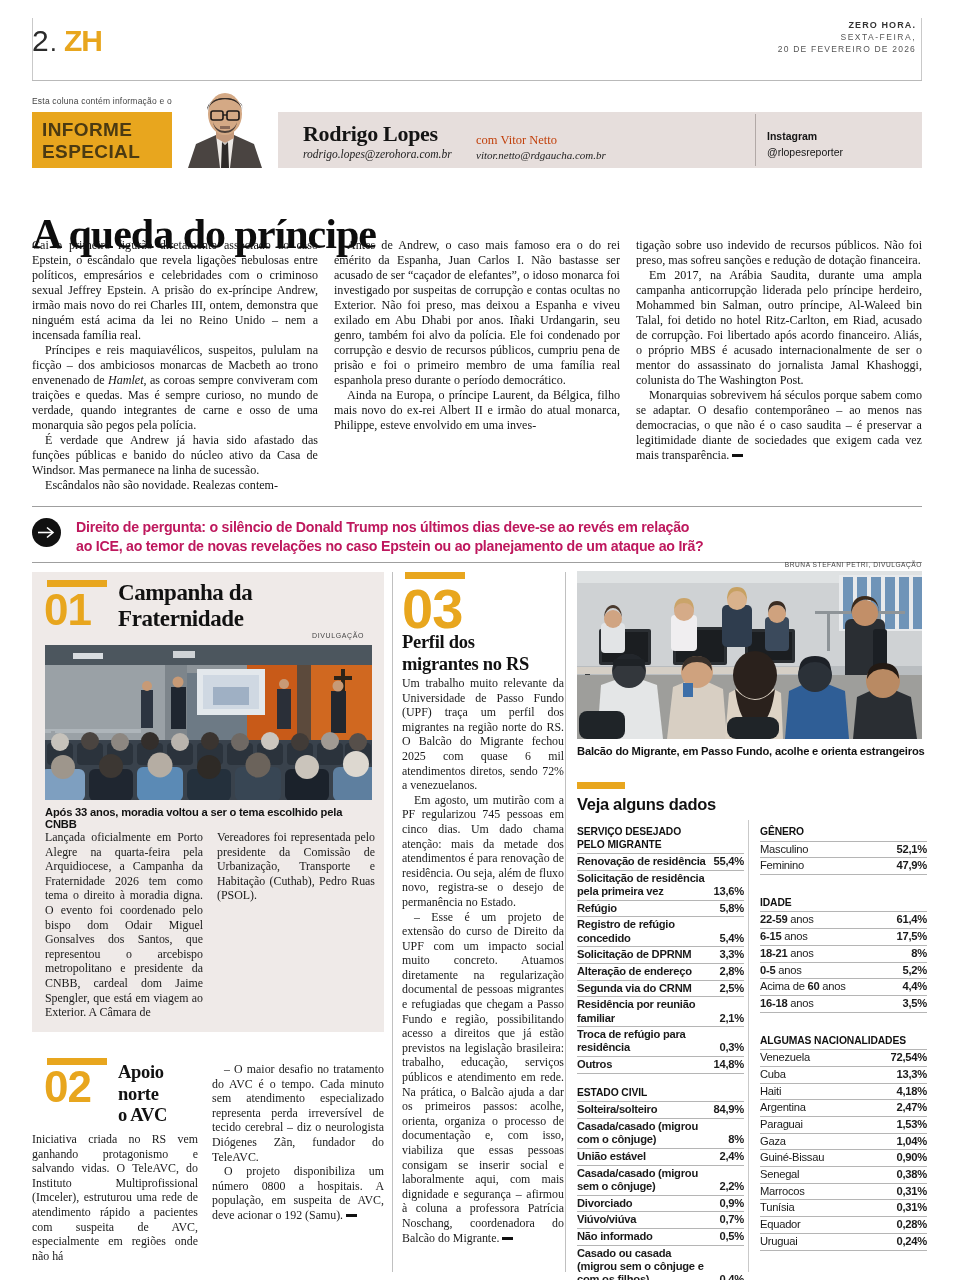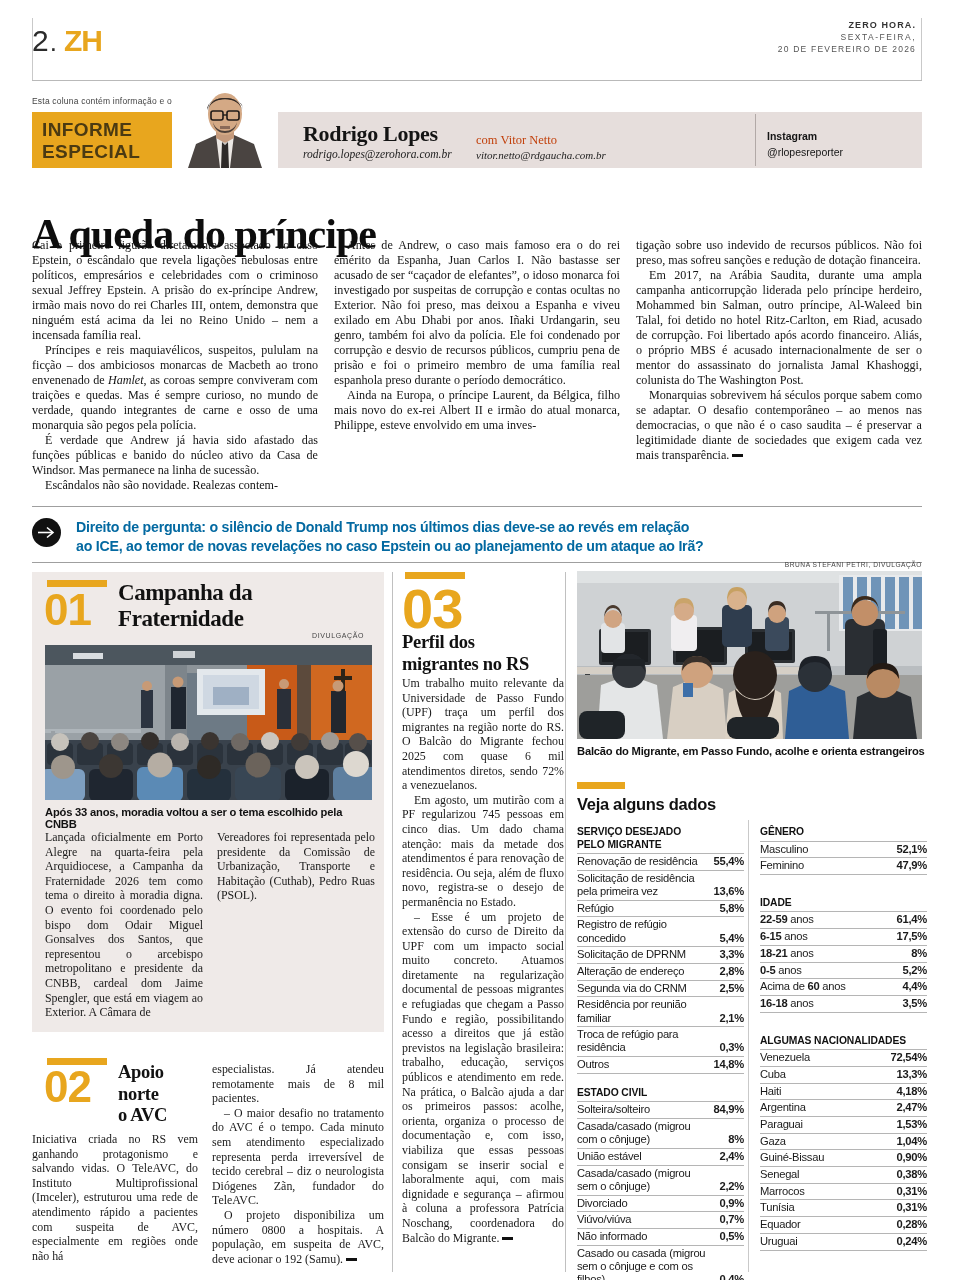--- a/index.html
+++ b/index.html
@@ -62,21 +62,21 @@
            vertical-align:middle;margin-left:3px;margin-bottom:1px;}
 
   
   .qrule-a{position:absolute;left:32px;top:506px;width:890px;height:1px;background:#9f9f9f;}
   .qrule-b{position:absolute;left:32px;top:562px;width:890px;height:1px;background:#9f9f9f;}
   .qcircle{position:absolute;left:32px;top:518px;width:29px;height:29px;border-radius:50%;
            background:#111;}
   .qcircle svg{position:absolute;left:6px;top:7px;}
   .qtext{position:absolute;left:76px;top:518px;width:840px;
          font-family:"Liberation Sans",sans-serif;font-weight:bold;font-size:14.2px;
-         line-height:19px;color:#0369a1;letter-spacing:-.25px;}
+         line-height:19px;color:#be185d;letter-spacing:-.25px;}
 
   
   .s01{position:absolute;left:32px;top:572px;width:352px;height:460px;background:#EFEAE8;}
   .s01bar{position:absolute;left:47px;top:580px;width:60px;height:7px;background:#E8A61E;}
   .s01num{position:absolute;left:44px;top:585px;font-family:"Liberation Sans",sans-serif;
        font-weight:bold;font-size:44px;color:#E8A61E;letter-spacing:-1px;}
   .s01title{position:absolute;left:118px;top:580px;font-family:"Liberation Serif",serif;
        font-weight:bold;font-size:23px;line-height:26px;color:#111;letter-spacing:-.4px;}
   .cred01{position:absolute;left:0;top:0;right:8px;text-align:right;
        font-family:"Liberation Sans",sans-serif;font-size:7px;letter-spacing:.6px;color:#444;}
@@ -134,21 +134,21 @@
   .dcolB{position:absolute;left:760px;top:826px;width:167px;}
   .dhead{font-family:"Liberation Sans",sans-serif;font-weight:bold;font-size:10.3px;
          color:#111;letter-spacing:-.1px;margin-bottom:2px;text-transform:uppercase;
          line-height:12.5px;}
   .dtable{width:100%;border-collapse:collapse;margin-bottom:13px;}
   .dtable td{font-family:"Liberation Sans",sans-serif;font-size:11.2px;color:#1a1a1a;
        border-bottom:1px solid #b5b5b5;padding:1px 0 1.5px 0;vertical-align:bottom;
        line-height:13.2px;letter-spacing:-.25px;}
   .dtable td.v{text-align:right;font-weight:bold;white-space:nowrap;padding-left:4px;}
   .dtable tr.first td{border-top:1px solid #b5b5b5;}
-  .dtable td.wide{padding-right:2px;}
+  .dtable td.wide{padding-right:2px;font-weight:bold;}
   .dtable td b{font-weight:bold;}
   .spacer{height:9px;}
 </style>
 </head>
 <body>
 
 <div class="page">
 
   <div class="rule-left-v"></div>
   <div class="rule-right-v"></div>
@@ -350,21 +350,20 @@
   <div class="s02num">02</div>
   <div class="s02title">
     <div>Apoio</div>
     <div>norte</div>
     <div>o AVC</div>
   </div>
   <div class="s02left">
     <p class="first">Iniciativa criada no RS vem ganhando protagonismo e salvando vidas. O TeleAVC, do Instituto Multiprofissional (Imceler), estruturou uma rede de atendimento rápido a pacientes com suspeita de AVC, especialmente em regiões onde não há</p>
   </div>
   <div class="s02right">
-    <p class="first">especialistas. Já atendeu remotamente mais de 8 mil pacientes.</p>
     <p>– O maior desafio no tratamento do AVC é o tempo. Cada minuto sem atendimento especializado representa perda irreversível de tecido cerebral – diz o neurologista Diógenes Zãn, fundador do TeleAVC.</p>
     <p><span>O projeto disponibiliza um número 0800 a hospitais. A população, em suspeita de AVC, deve acionar o 192 (Samu).</span><span class="endmark"></span></p>
   </div>
 
   <div class="vsplit1"></div>
   <div class="vsplit2"></div>
   <div class="vsplit3"></div>
 
   <div class="s03bar"></div>
   <div class="s03num">03</div>

